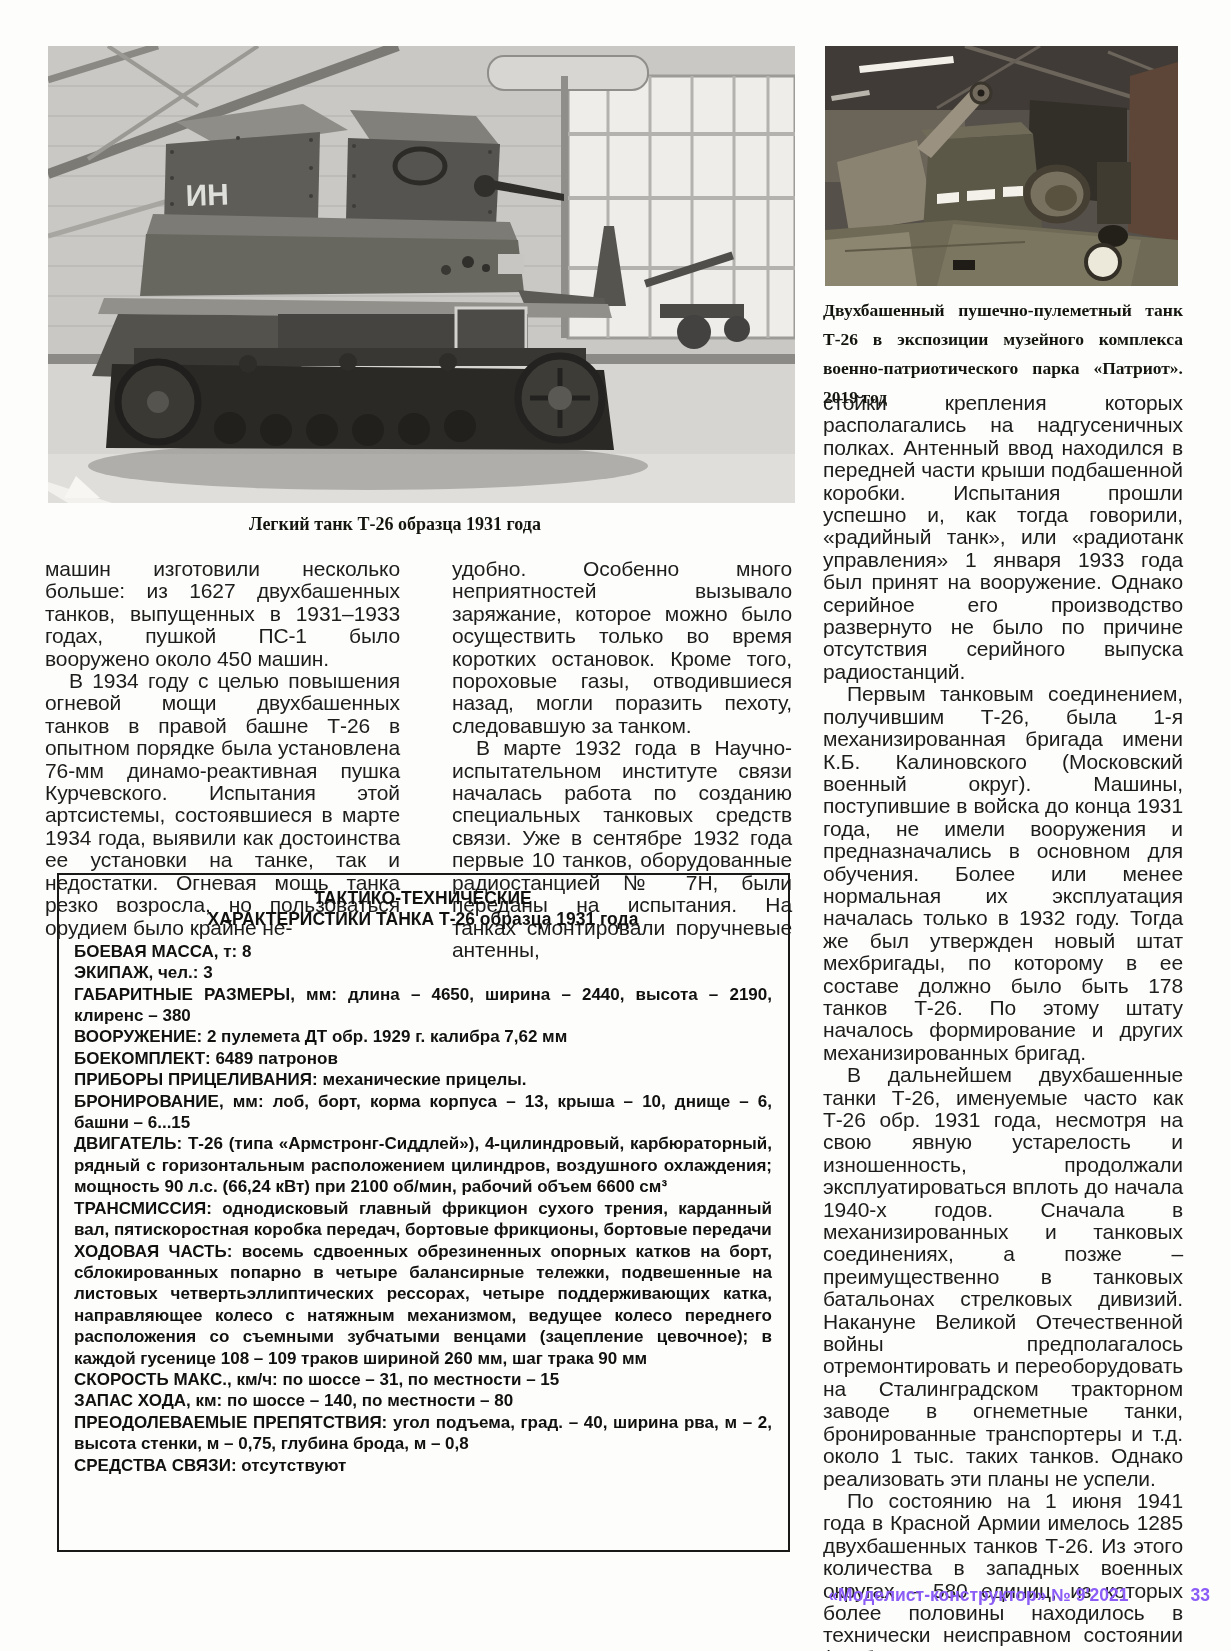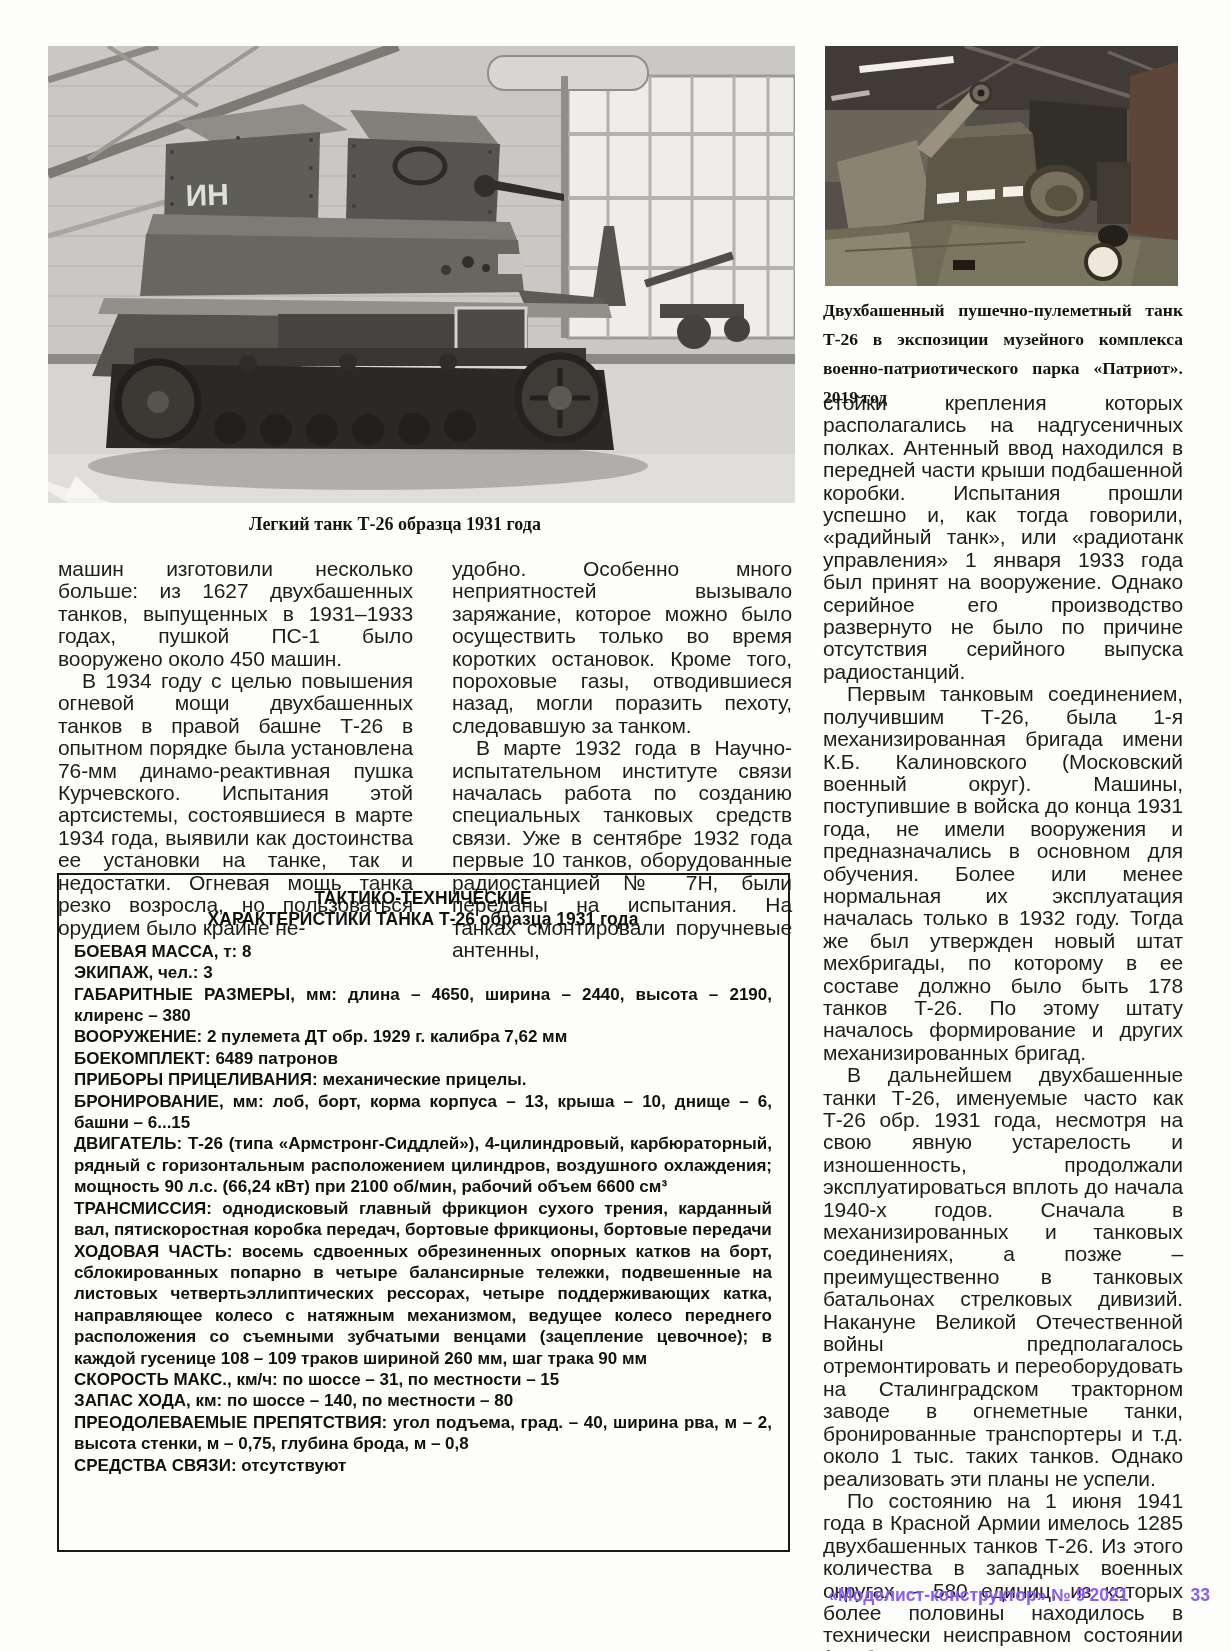--- a/index.html
+++ b/index.html
@@ -24,21 +24,21 @@
   #caption-left{left:55px;top:514px;width:680px;font-size:18px;text-align:center;}
   #caption-right{
     left:823px;top:296px;width:360px;
     font-size:17.5px;line-height:29px;text-align:justify;
   }
   .bodycol{
     position:absolute;
     font-size:21px;line-height:22.4px;
     text-align:justify;letter-spacing:-0.1px;
   }
-  #col1{left:58px;top:558px;width:355px;}
+  #col1{left:45px;top:558px;width:355px;}
   #col2{left:452px;top:558px;width:340px;}
   #col3{left:823px;top:392px;width:360px;}
   .bodycol p{margin:0;}
   .bodycol p.ind{text-indent:24px;}
   .byline{margin-top:10px;text-align:right;font-weight:bold;}
   .byline div{margin:0;}
   #specbox{
     position:absolute;left:57px;top:873px;width:733px;height:679px;
     border:2px solid #191917;box-sizing:border-box;
     padding:13px 16px 10px 15px;

